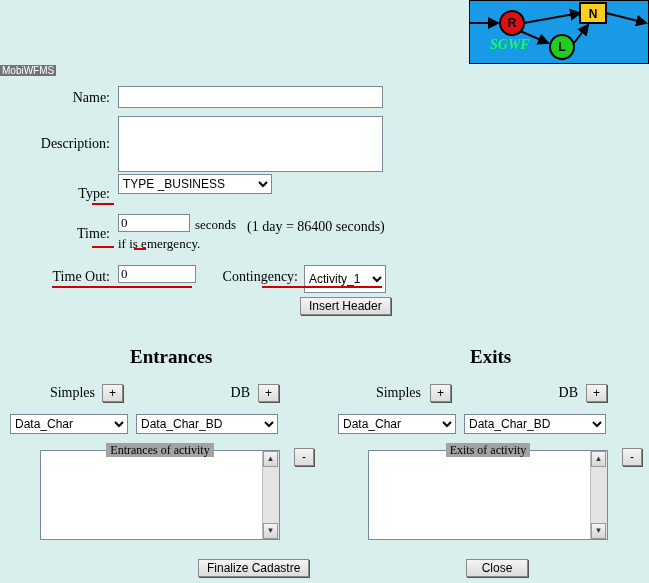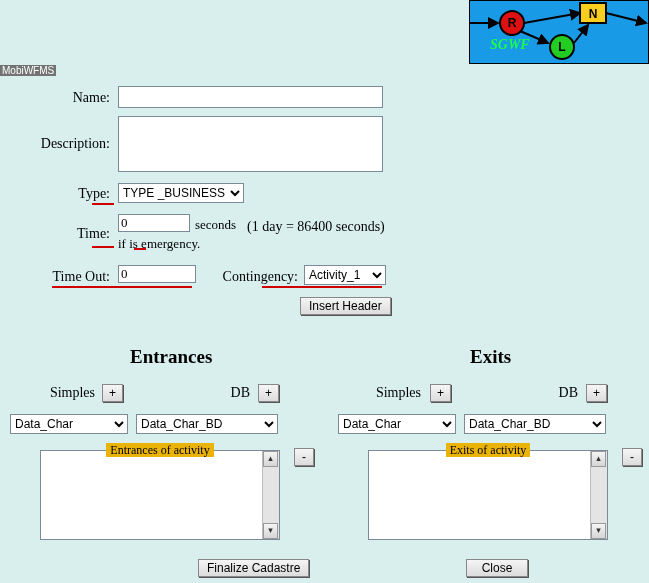--- a/index.html
+++ b/index.html
@@ -15,21 +15,21 @@
   .sel{position:absolute;background:#fff;border:1px solid #7a8a99;font-family:Tahoma,Arial,sans-serif;font-size:12px;box-sizing:border-box;}
   .btn{position:absolute;font-family:Tahoma,Arial,sans-serif;font-size:12px;background:linear-gradient(#f5f5f5,#dcdcdc);border:1px solid #888;box-shadow:1px 1px 0 #555;padding:1px 8px;min-width:20px;text-align:center;}
   .smallbtn{padding:0 6px;height:18px;line-height:16px;}
   .hint{position:absolute;font-size:11px;color:#000;}
   .redline{position:absolute;height:2px;background:#d00000;}
   
   .sect{position:absolute;font-weight:bold;font-size:19px;}
   
   .grp{position:absolute;border:1px solid #7a8a99;background:#fff;box-sizing:border-box;}
   .grptitle{position:absolute;top:-8px;left:0;right:0;text-align:center;font-size:12px;}
-  .grptitle span{background:#eab308;padding:0 4px;}
+  .grptitle span{background:#a3a3a3;padding:0 4px;}
   .scrtrack{position:absolute;top:0;right:0;width:16px;bottom:0;background:#e4e4e4;border-left:1px solid #bcbcbc;}
   .scrbtn{position:absolute;left:0;width:15px;height:16px;background:linear-gradient(#f5f5f5,#d5d5d5);border:1px solid #999;box-sizing:border-box;text-align:center;font-size:9px;line-height:13px;color:#333;}
 </style>
 </head>
 <body>
 <div class="canvas">
 
   <div class="hdr">
     <svg width="178" height="62">
       <defs>
@@ -54,39 +54,39 @@
 
   <div class="titletag">MobiWFMS</div>
 
   <div class="lbl" style="left:30px;top:90px;width:80px;">Name:</div>
   <input class="inp" style="left: 118px; top: 86px; width: 265px; height: 22px;" value="">
 
   <div class="lbl" style="left:25px;top:136px;width:85px;">Description:</div>
   <textarea class="inp ta" style="left: 118px; top: 116px; width: 265px; height: 56px;"></textarea>
 
   <div class="lbl" style="left:30px;top:186px;width:80px;">Type:</div>
-  <select class="sel" style="left:118px;top:183px;width:126px;height:20px;">
+  <select class="sel" style="left:118px;top:174px;width:154px;height:20px;">
     <option>TYPE _BUSINESS</option>
   </select>
   <div class="redline" style="left:92px;top:203px;width:22px;"></div>
 
   <div class="lbl" style="left:30px;top:226px;width:80px;">Time:</div>
   <input class="inp" style="left: 118px; top: 214px; width: 72px; height: 18px;" value="0">
   <div class="hint" style="left:195px;top:217px;font-size:13px;">seconds</div>
   <div class="hint" style="left:247px;top:219px;font-size:14px;">(1 day = 86400 seconds)</div>
   <div class="hint" style="left:118px;top:236px;font-size:13px;">if is emergency.</div>
   <div class="redline" style="left:92px;top:246px;width:22px;"></div>
   <div class="redline" style="left:134px;top:248px;width:12px;"></div>
 
   <div class="lbl" style="left:30px;top:269px;width:80px;">Time Out:</div>
   <input class="inp" style="left: 118px; top: 265px; width: 78px; height: 18px;" value="0">
   <div class="redline" style="left:52px;top:286px;width:140px;"></div>
 
   <div class="lbl" style="left:208px;top:269px;width:90px;">Contingency:</div>
-  <select class="sel" style="left:304px;top:265px;width:82px;height:20px;">
+  <select class="sel" style="left:304px;top:265px;width:82px;height:28px;">
     <option>Activity_1</option>
   </select>
   <div class="redline" style="left:262px;top:286px;width:120px;"></div>
 
   <button class="btn" style="left:300px;top:297px;">Insert Header</button>
 
   <div class="sect" style="left:130px;top:346px;">Entrances</div>
   <div class="lbl" style="left:30px;top:385px;width:65px;">Simples</div>
   <button class="btn smallbtn" style="left:102px;top:384px;">+</button>
   <div class="lbl" style="left:200px;top:385px;width:50px;">DB</div>

